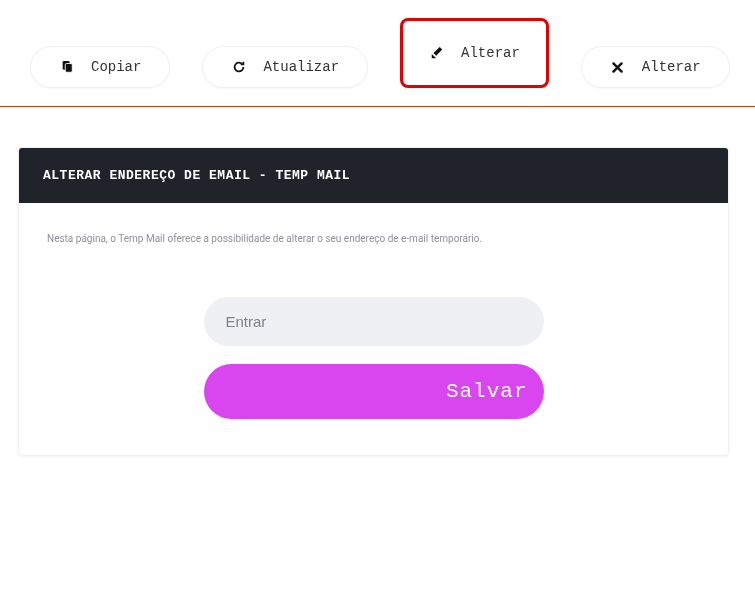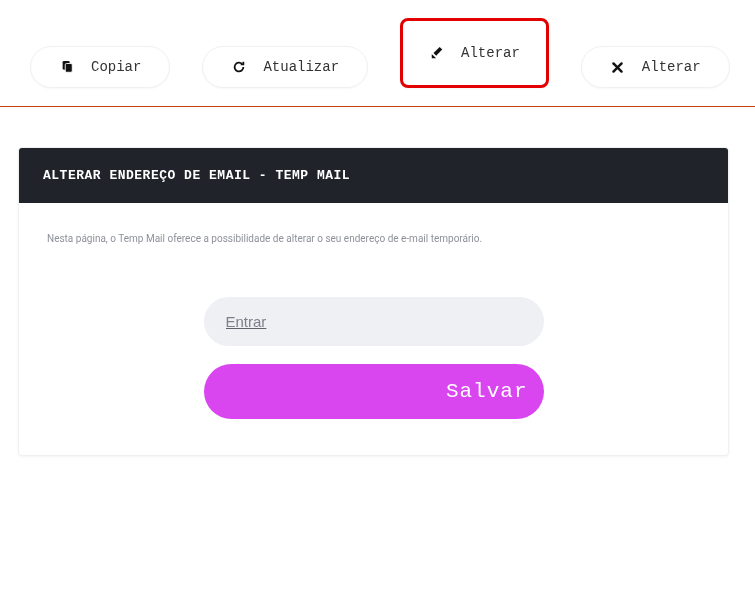--- a/index.html
+++ b/index.html
@@ -84,21 +84,20 @@
     }
     .input-field {
       width: 340px;
       padding: 16px 22px;
       border: none;
       background: #eef0f4;
       border-radius: 28px;
       font-size: 15px;
       color: #60636c;
       outline: none;
-      text-decoration: underline;
     }
     .input-field::placeholder {
       color: #7d8089;
     }
     .select-field {
       width: 340px;
       padding: 16px 22px;
       border: none;
       background: #eef0f4;
       border-radius: 28px;

